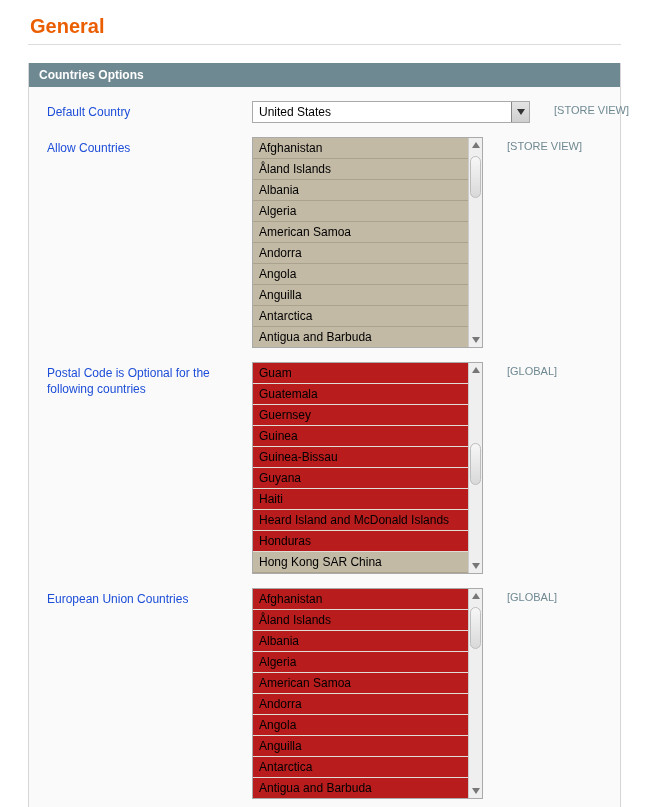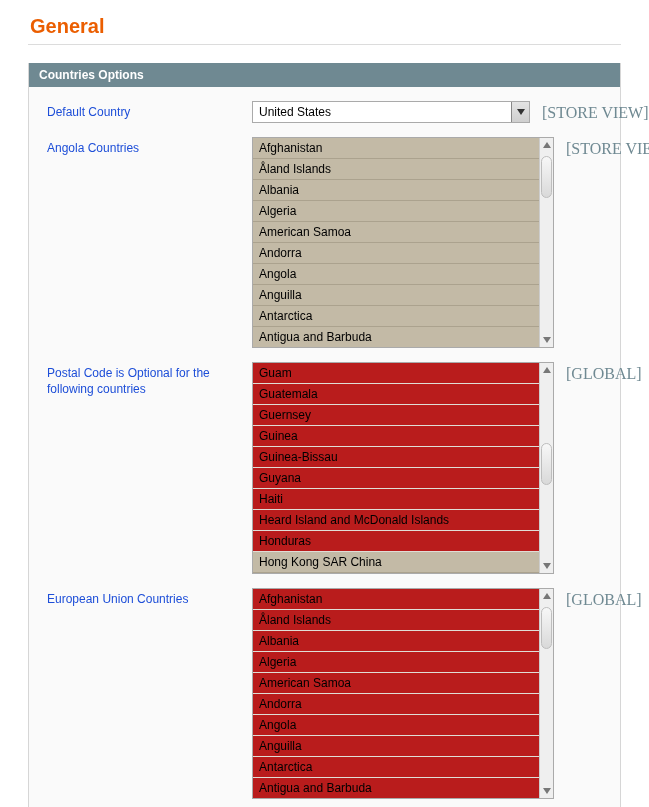--- a/index.html
+++ b/index.html
@@ -52,25 +52,24 @@
     padding-right: 10px;
     line-height: 1.35;
   }
   .control-cell {
     flex: 0 0 auto;
     display: flex;
     align-items: flex-end;
   }
   .scope {
     color: #6f8992;
-    font-size: 16px;
-    padding-left: 12px;
+    font-size: 11px;
+    padding-left: 24px;
     padding-top: 3px;
     white-space: nowrap;
-    font-family: Liberation Serif, serif;
   }
   
   .dropdown {
     width: 278px;
     height: 22px;
     border: 1px solid #aaa;
     background: #fff;
     display: flex;
     align-items: center;
     position: relative;
@@ -87,21 +86,21 @@
     height: 100%;
     border-left: 1px solid #888;
     background: linear-gradient(#e4e4e4, #cfcfcf);
     display: flex;
     align-items: center;
     justify-content: center;
   }
   .dd-btn svg { display: block; }
   
   .listbox {
-    width: 302px;
+    width: 231px;
     border: 1px solid #aaa;
     background: #fff;
     display: flex;
   }
   .lb-items {
     flex: 1;
     display: flex;
     flex-direction: column;
   }
   .lb-item {
@@ -173,21 +172,21 @@
             <svg width="8" height="6" viewBox="0 0 8 6">
                 <polygon points="0,0 8,0 4,6" fill="#333"></polygon>
               </svg>
           </span>
         </div>
       </div>
       <div class="scope">[STORE VIEW]</div>
     </div>
 
     <div class="form-row">
-      <div class="form-label">Angola Countries</div>
+      <div class="form-label">Allow Countries</div>
       <div class="control-cell">
         <div class="listbox selected">
           <div class="lb-items">
               <div class="lb-item">Afghanistan</div>
               <div class="lb-item">Åland Islands</div>
               <div class="lb-item">Albania</div>
               <div class="lb-item">Algeria</div>
               <div class="lb-item">American Samoa</div>
               <div class="lb-item">Andorra</div>
               <div class="lb-item">Angola</div>

